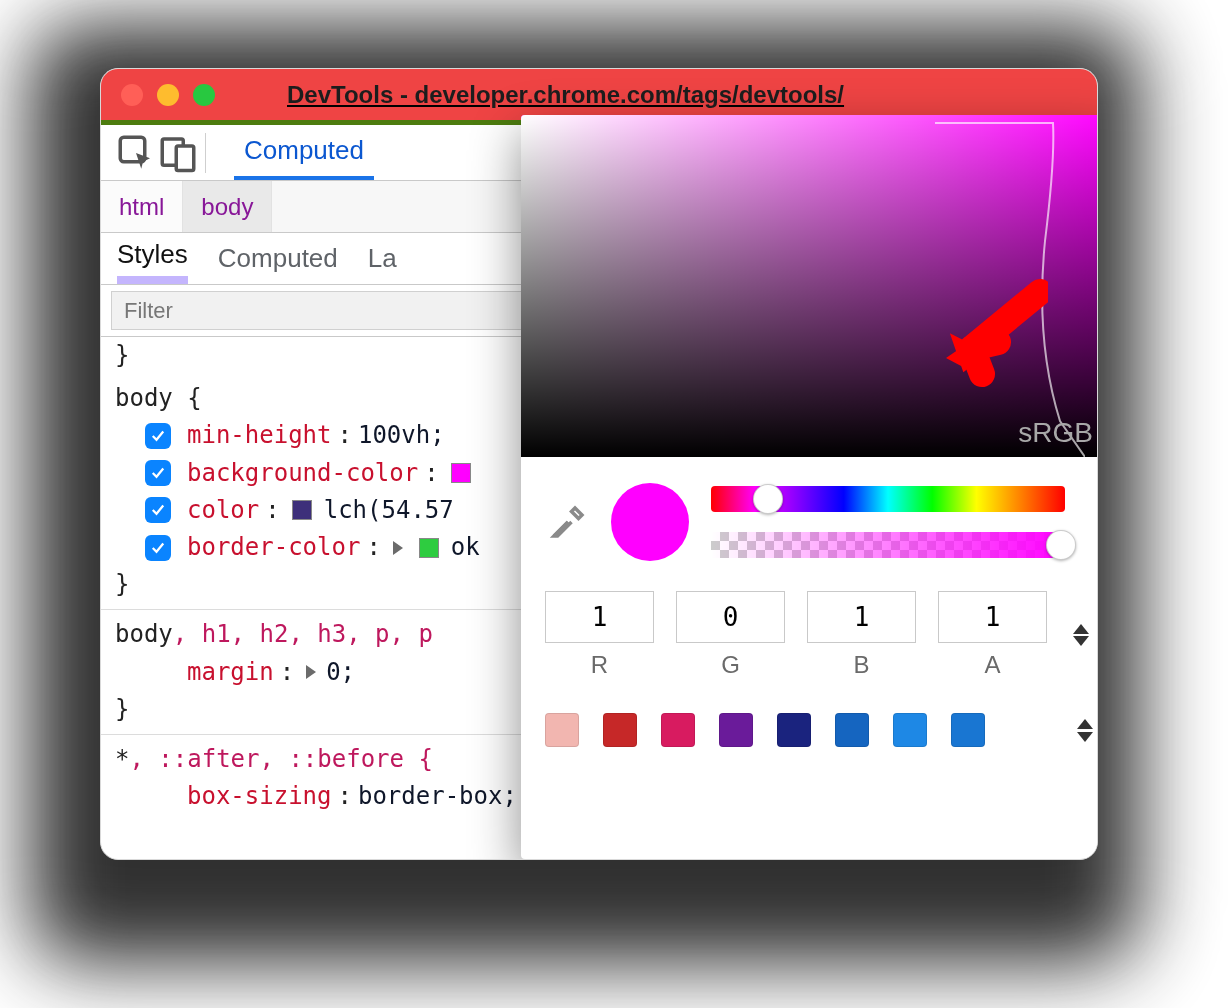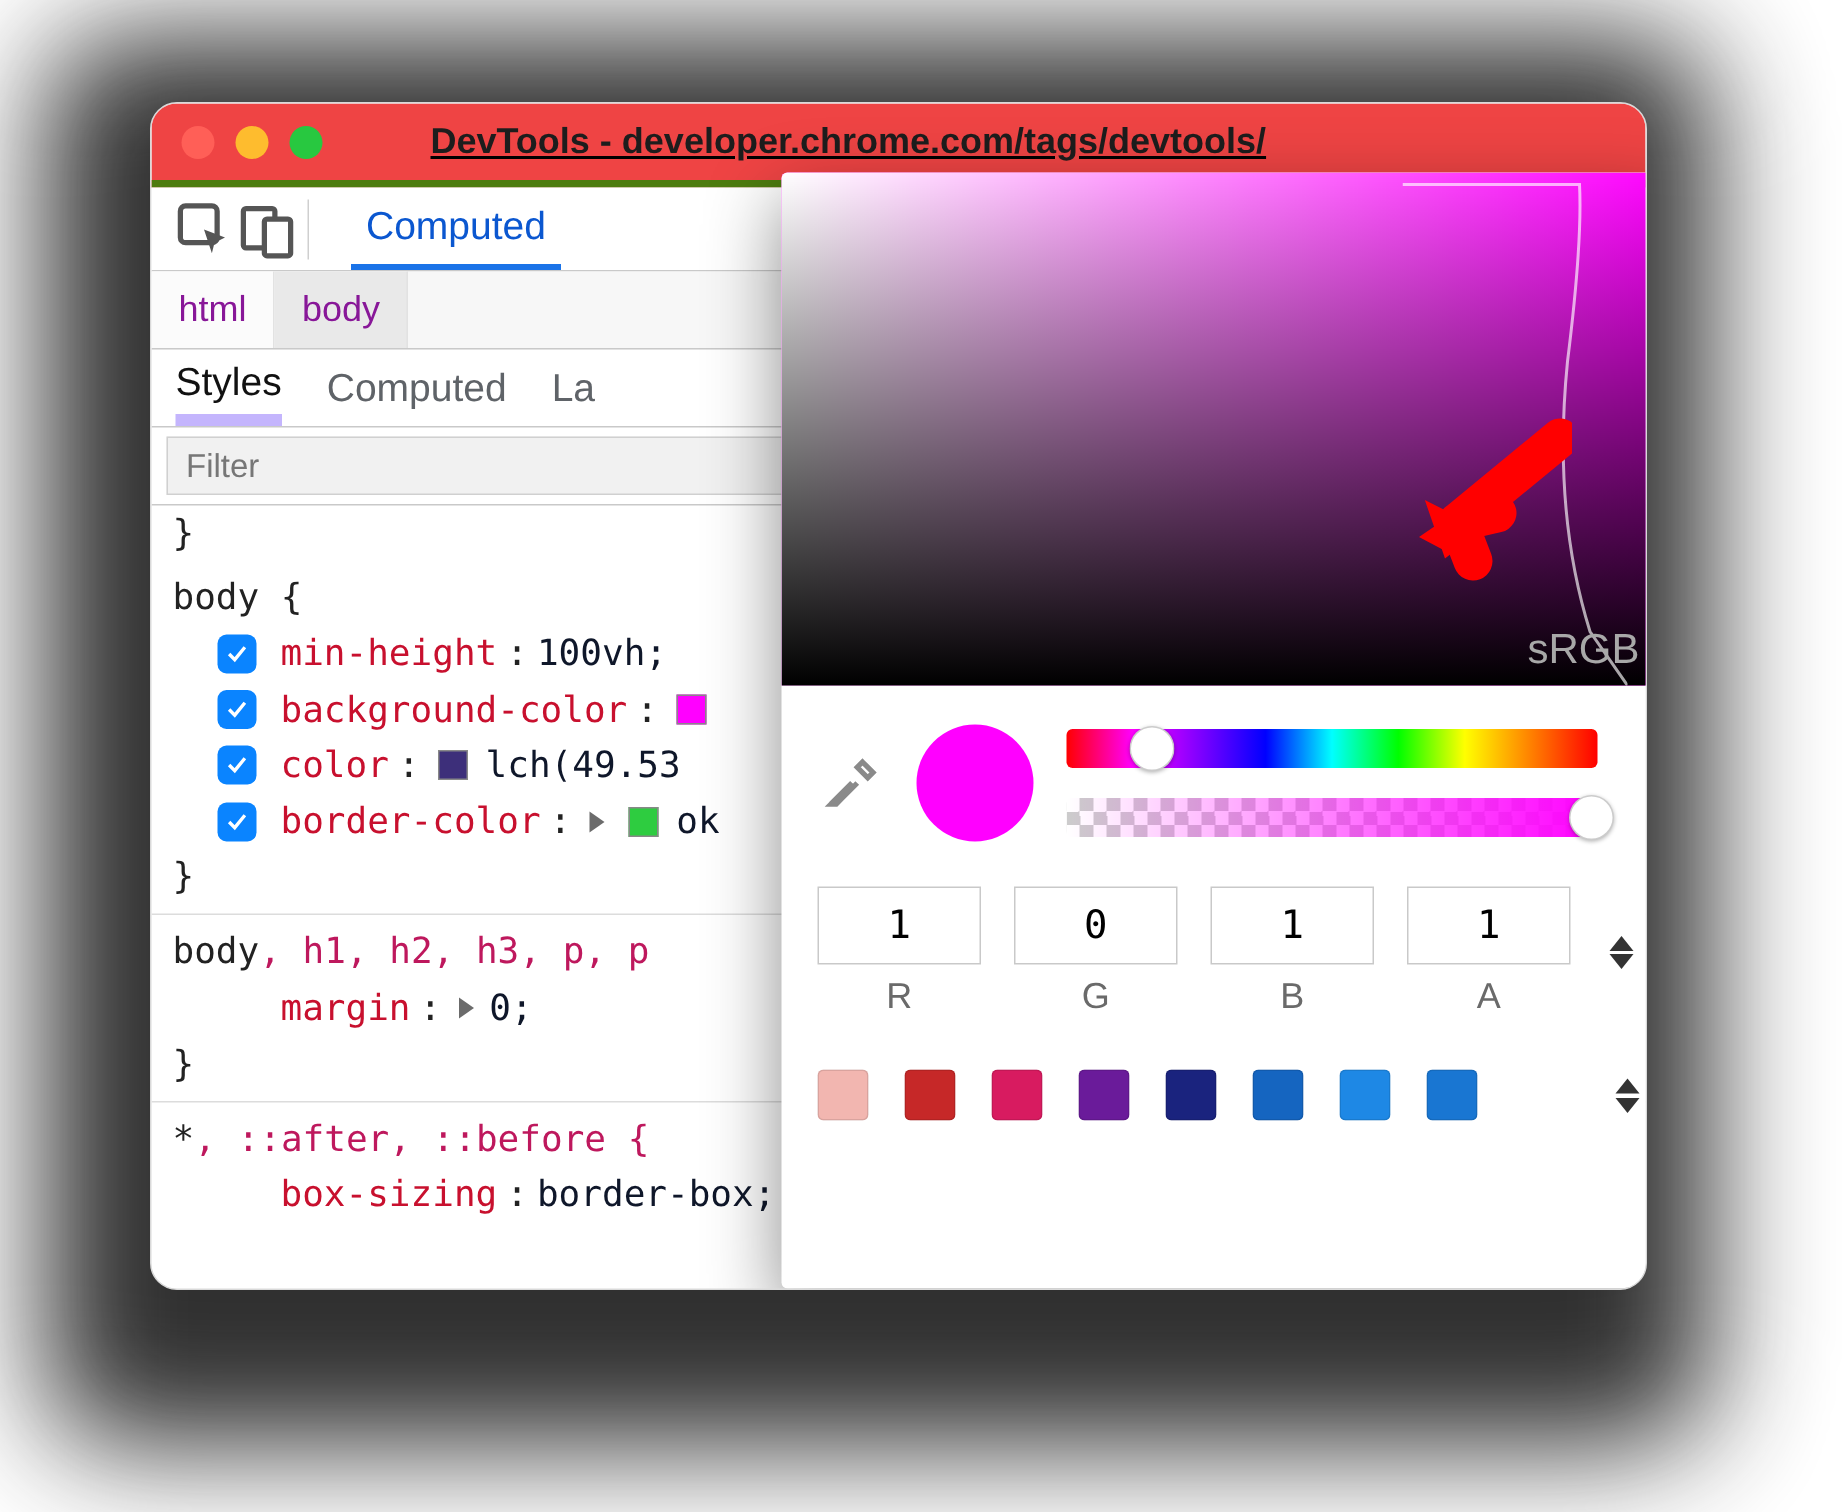--- a/index.html
+++ b/index.html
@@ -367,21 +367,21 @@
 
         <div class="decl">
           <span class="chk">
             <svg viewBox="0 0 24 24">
                 <path d="M5 12l5 5 9-11" stroke="#fff" stroke-width="3" fill="none"></path>
               </svg>
           </span>
           <span class="prop">color</span>
             <span class="colon">:</span>
           <span class="swatch" style="background:#3d2f7a"></span>
-          <span class="val">lch(49.53 </span>
+          <span class="val">lch(54.57 </span>
         </div>
 
         <div class="decl">
           <span class="chk">
             <svg viewBox="0 0 24 24">
                 <path d="M5 12l5 5 9-11" stroke="#fff" stroke-width="3" fill="none"></path>
               </svg>
           </span>
           <span class="prop">border-color</span>
             <span class="colon">:</span>

